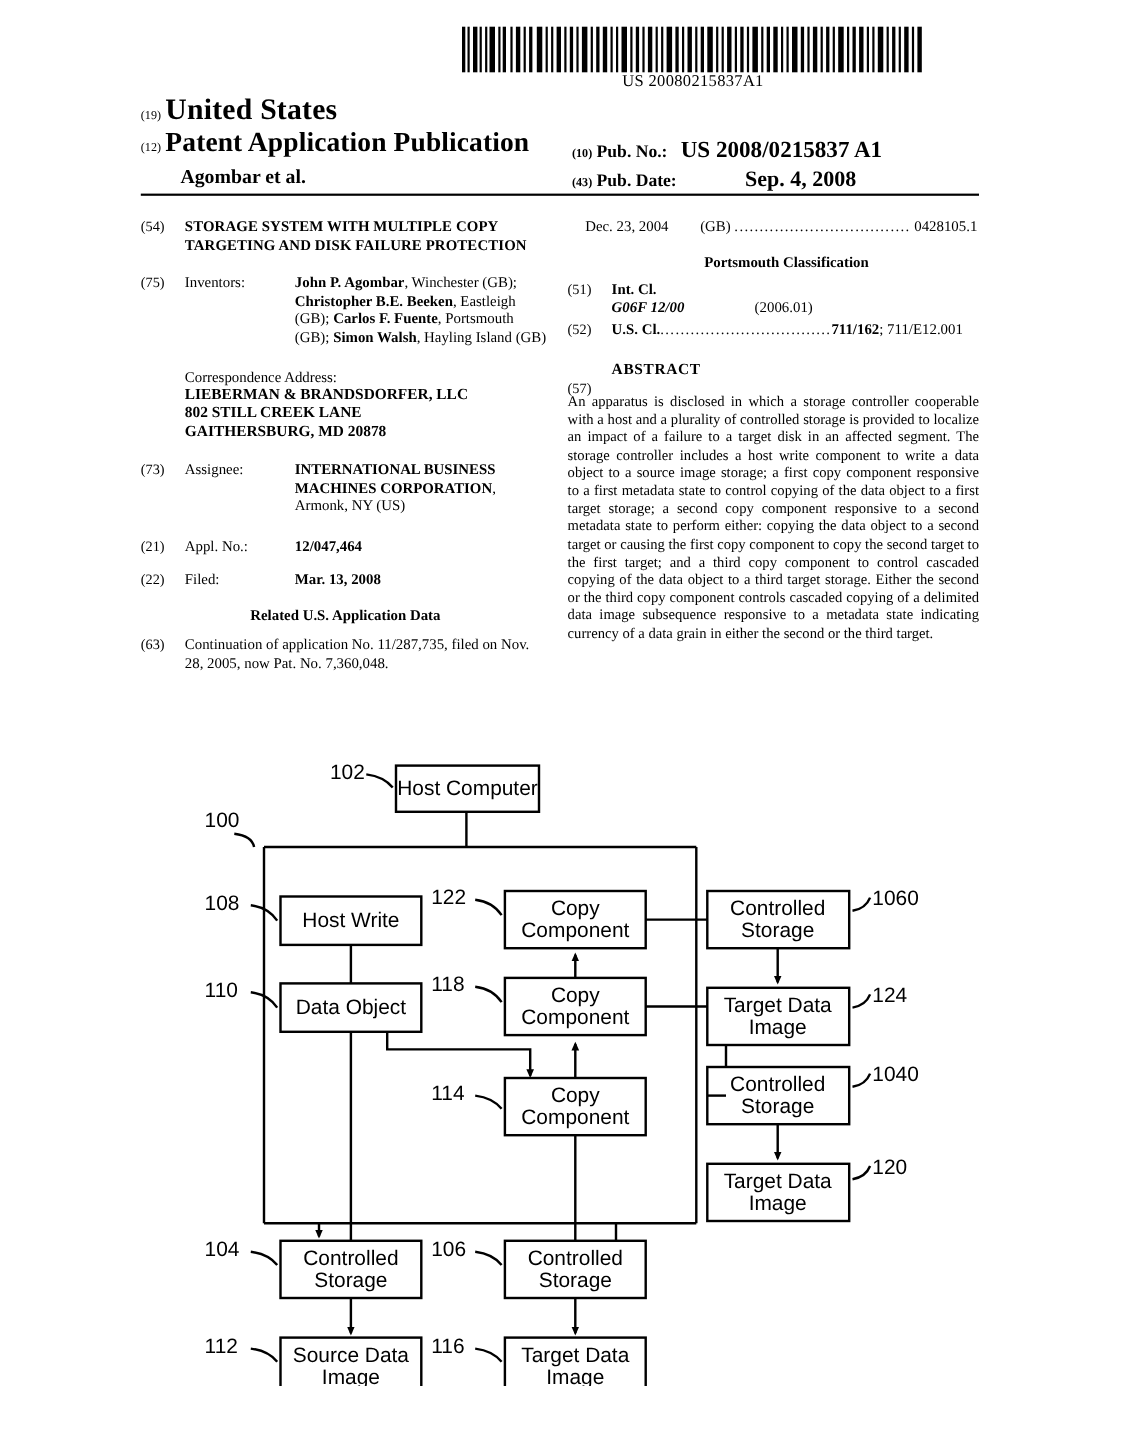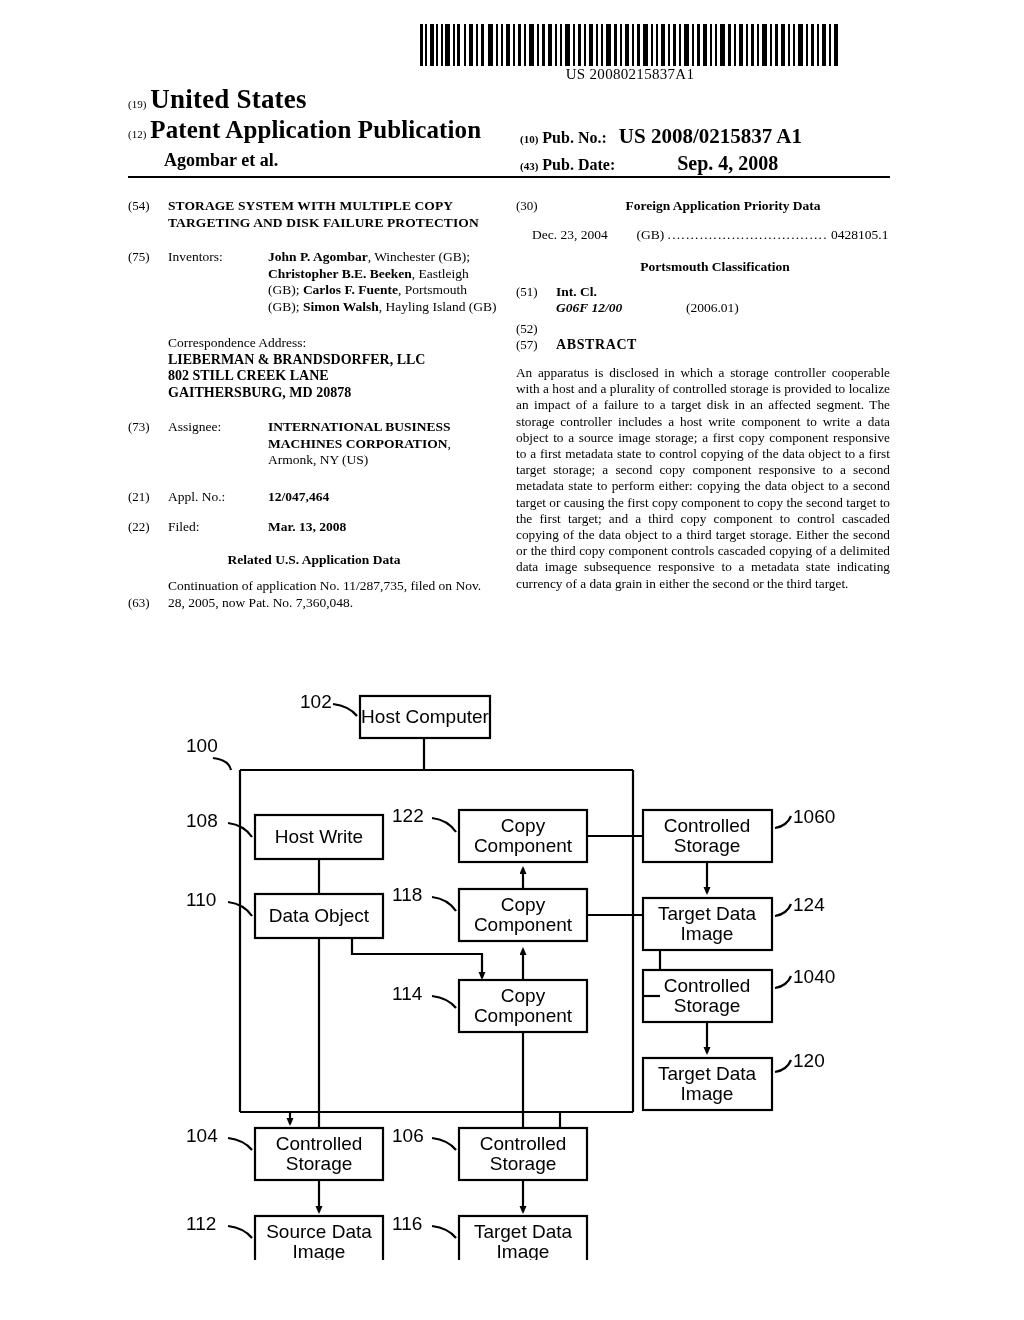--- a/index.html
+++ b/index.html
@@ -150,21 +150,21 @@
     text-align: center;
     font-weight: bold;
     font-size: 13.5px;
     margin: 16px 0 10px 0;
   }
   #related-cont {
     position: relative;
     font-size: 13.5px;
     line-height: 16.5px;
   }
-  #related-cont .code { top: 17px; }
+  #related-cont .code { top: 0; }
   #related-cont .fieldbody { margin-left: 40px; }
 
   
   #foreign-head {
     position: relative;
     margin-bottom: 12px;
   }
   #foreign-head .code { position: absolute; left: 0; top: 0; }
   #foreign-head .htext {
     margin-left: 40px;
@@ -198,21 +198,21 @@
   }
   #uscl-field { position: relative; margin-bottom: 4px; white-space: nowrap; }
   #uscl-field .code { position: absolute; left: 0; top: 0; }
   #uscl-field .fieldbody { margin-left: 40px; }
 
   #abstract-head {
     position: relative;
     margin-top: 20px;
     margin-bottom: 12px;
   }
-  #abstract-head .code { position: absolute; left: 0; top: 0; }
+  #abstract-head .code { position: absolute; left: 0; top: 16px; }
   #abstract-head .htext {
     margin-left: 40px;
     text-align: left;
     font-weight: bold;
     font-size: 14px;
     letter-spacing: 0.6px;
   }
   #abstract-text {
     text-align: justify;
     font-size: 13.3px;
@@ -384,24 +384,20 @@
 
   <div id="related-cont">
     <span class="code">(63)</span>
     <div class="fieldbody">Continuation of application No. 11/287,735, filed on Nov. 28, 2005, now Pat. No. 7,360,048.</div>
   </div>
 
 </div>
 
 <div id="col-right">
 
-  <div id="foreign-head">
-    <span class="code">(30)</span>
-    <div class="htext">Foreign Application Priority Data</div>
-  </div>
 
   <div id="priority-row">
     <span>Dec. 23, 2004</span>
     <span style="display:inline-block;width:22px"></span>
     <span>(GB)</span>
     <span class="dotfill">...................................</span>
     <span>0428105.1</span>
   </div>
 
   <div id="pubclass-head">Portsmouth Classification</div>
@@ -409,20 +405,21 @@
   <div id="intcl-field">
     <span class="code">(51)</span>
     <div class="fieldbody">
       <div>Int. Cl.</div>
       <div><span class="ipc">G06F  12/00</span><span style="font-weight:normal">(2006.01)</span></div>
     </div>
   </div>
 
   <div id="uscl-field">
     <span class="code">(52)</span>
+    <div class="fieldbody"><b>U.S. Cl.</b><span class="dotfill">..................................</span><b>711/162</b><span>; 711/E12.001</span></div>
   </div>
 
   <div id="abstract-head">
     <span class="code">(57)</span>
     <div class="htext">ABSTRACT</div>
   </div>
 
   <div id="abstract-text">An apparatus is disclosed in which a storage controller cooperable with a host and a plurality of controlled storage is provided to localize an impact of a failure to a target disk in an affected segment. The storage controller includes a host write component to write a data object to a source image storage; a first copy component responsive to a first metadata state to control copying of the data object to a first target storage; a second copy component responsive to a second metadata state to perform either: copying the data object to a second target or causing the first copy component to copy the second target to the first target; and a third copy component to control cascaded copying of the data object to a third target storage. Either the second or the third copy component controls cascaded copying of a delimited data image subsequence responsive to a metadata state indicating currency of a data grain in either the second or the third target.</div>
 
 </div>

